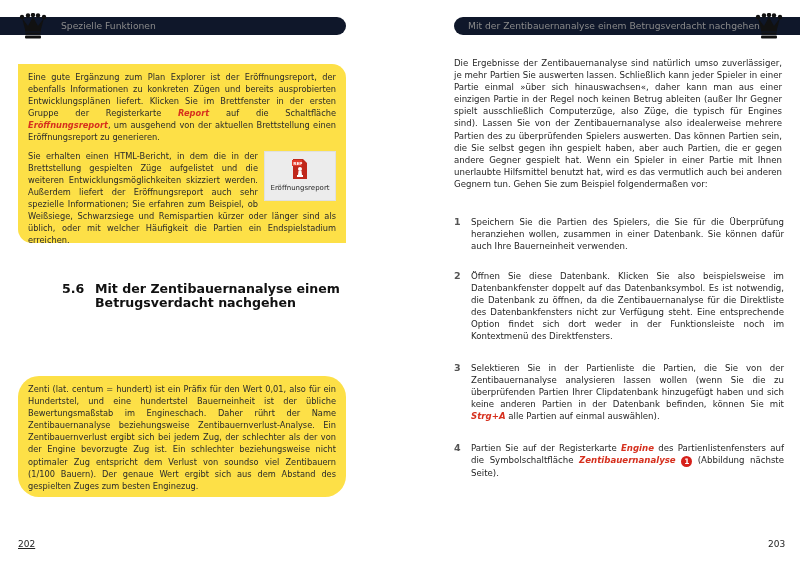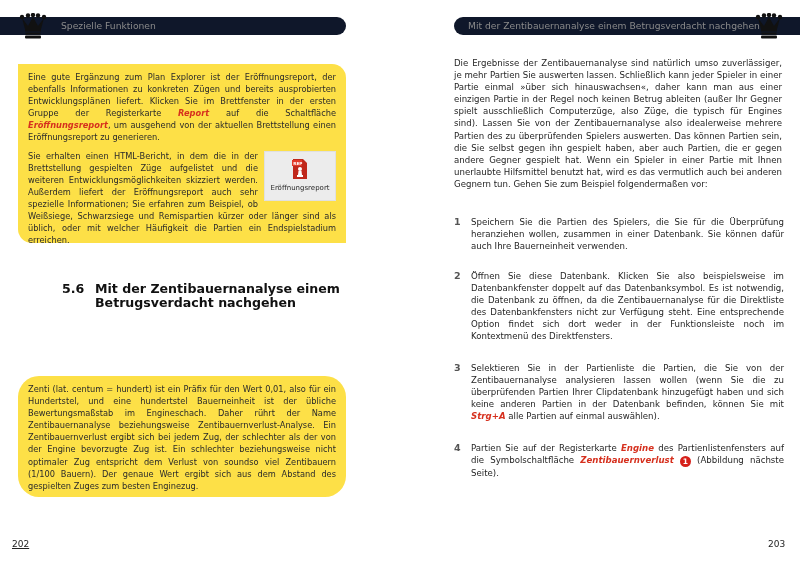--- a/index.html
+++ b/index.html
@@ -64,21 +64,21 @@
     .step { position: absolute; left: 0; width: 330px; }
     .step .step-num { position: absolute; left: 0; top: 0; font-weight: bold; color: #555; font-size: 9.5px; }
     .step .step-text { display: block; margin-left: 17px; text-align: justify; }
     .badge {
       display: inline-block; width: 11px; height: 11px; border-radius: 50%;
       background: #d6201a; color: #fff; font-size: 7.5px; line-height: 11px; text-align: center;
       font-weight: bold; font-style: normal; vertical-align: -1px;
     }
 
     .page-number { position: absolute; top: 539px; font-size: 9px; color: #222; }
-    .pn-left { left: 12px; text-decoration: underline; }
+    .pn-left { left: 18px; text-decoration: underline; }
     .pn-right { left: 768px; }
   </style>
 </head>
 <body>
 
 <div class="page page-left">
   <div class="header-bar">Spezielle Funktionen</div>
   <svg class="crown" viewBox="0 0 28 26">
     <circle cx="3" cy="4" r="2.2" fill="#111"></circle>
     <circle cx="9" cy="2.5" r="2.2" fill="#111"></circle>
@@ -148,15 +148,15 @@
   <div class="step" style="top:270px">
     <span class="step-num">2</span>
     <span class="step-text">Öffnen Sie diese Datenbank. Klicken Sie also beispielsweise im Datenbankfenster doppelt auf das Datenbanksymbol. Es ist notwendig, die Datenbank zu öffnen, da die Zentibauernanalyse für die Direktliste des Datenbankfensters nicht zur Verfügung steht. Eine entsprechende Option findet sich dort weder in der Funktionsleiste noch im Kontextmenü des Direktfensters.</span>
   </div>
   <div class="step" style="top:362px">
     <span class="step-num">3</span>
     <span class="step-text"><span>Selektieren Sie in der Partienliste die Partien, die Sie von der Zentibauernanalyse analysieren lassen wollen (wenn Sie die zu überprüfenden Partien Ihrer Clipdatenbank hinzugefügt haben und sich keine anderen Partien in der Datenbank befinden, können Sie mit </span><span class="hl">Strg</span><span class="hl" style="font-style:normal">+</span><span class="hl">A</span><span> alle Partien auf einmal auswählen).</span></span>
   </div>
   <div class="step" style="top:442px">
     <span class="step-num">4</span>
-    <span class="step-text"><span>Partien Sie auf der Registerkarte </span><span class="hl">Engine</span><span> des Partienlistenfensters auf die Symbolschaltfläche </span><span class="hl">Zentibauernverlust</span> <span class="badge">1</span><span> (Abbildung nächste Seite).</span></span>
+    <span class="step-text"><span>Partien Sie auf der Registerkarte </span><span class="hl">Engine</span><span> des Partienlistenfensters auf die Symbolschaltfläche </span><span class="hl">Zentibauernanalyse</span> <span class="badge">1</span><span> (Abbildung nächste Seite).</span></span>
   </div>
 </div>
 
 </body></html>

